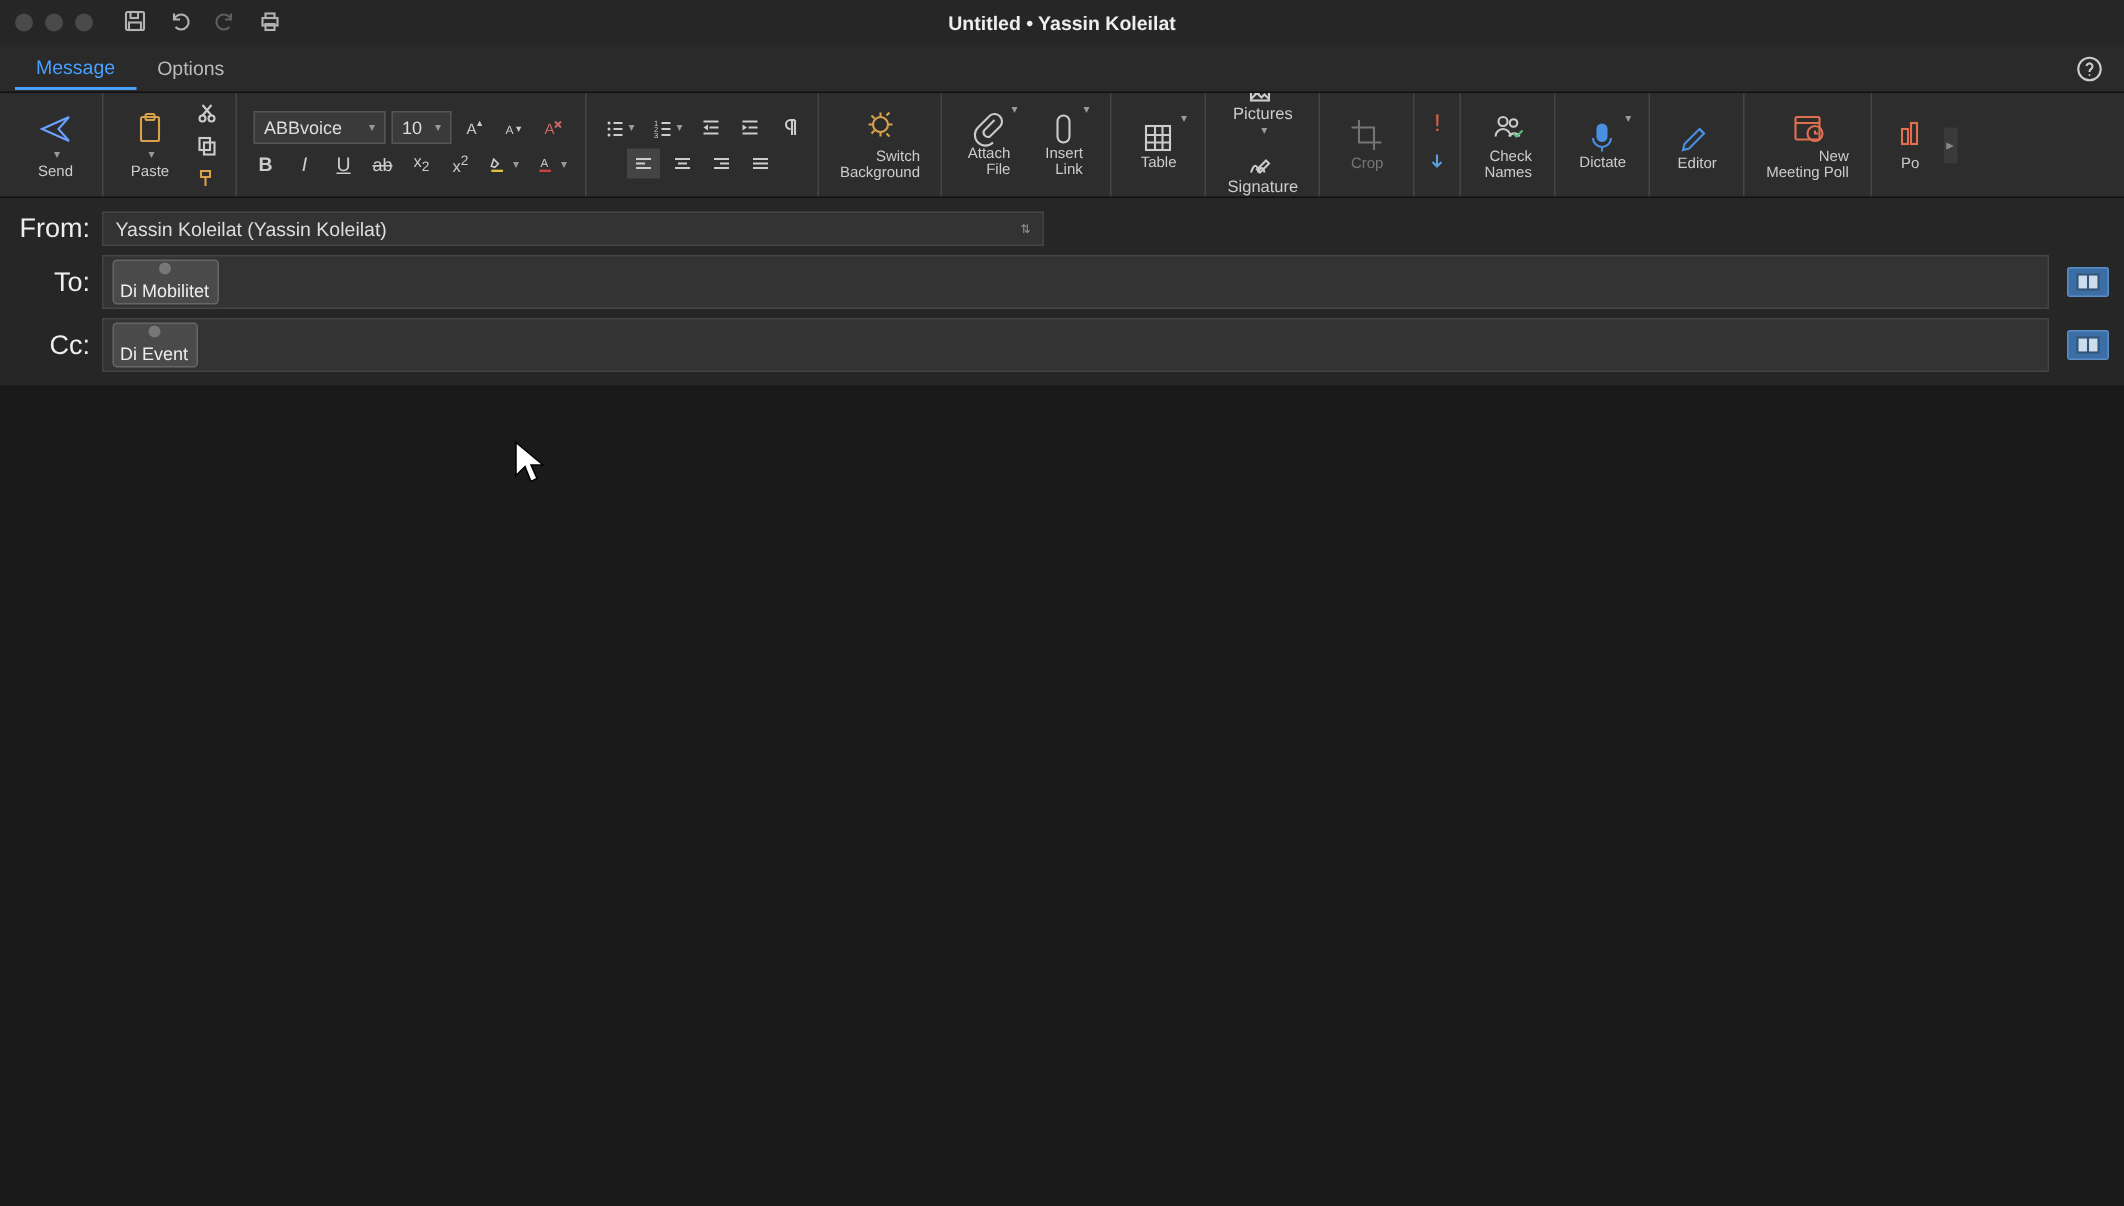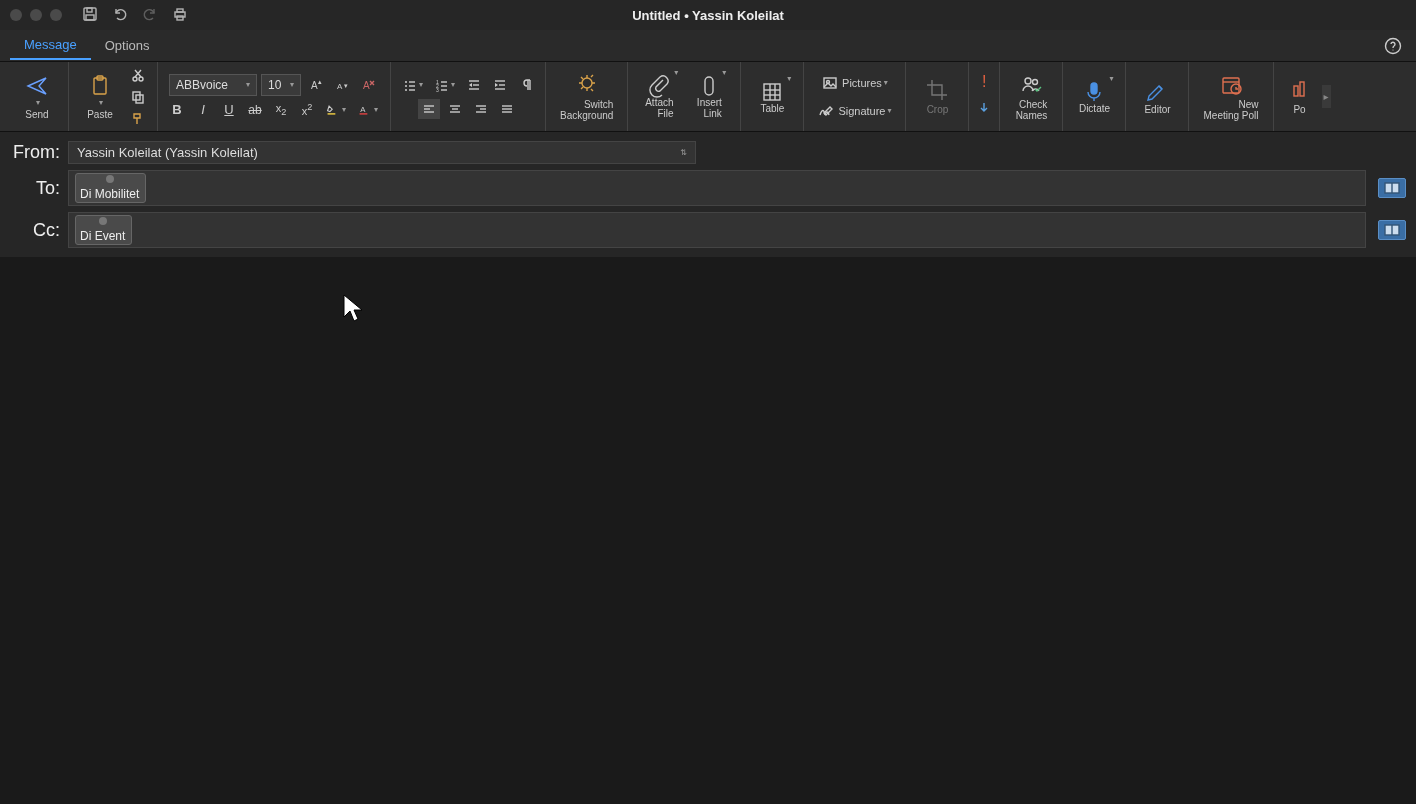--- a/index.html
+++ b/index.html
@@ -24,21 +24,21 @@
   .bigbtn .lbl { font-size: 10px; color: #ccc; margin-top: 2px; text-align: right; line-height: 11px; }
   .bigbtn svg { width: 24px; height: 24px; }
   .smallcol { display: flex; flex-direction: column; gap: 2px; justify-content: center; }
   .smallbtn { width: 22px; height: 20px; display: flex; align-items: center; justify-content: center; cursor: pointer; }
   .smallbtn svg { width: 14px; height: 14px; }
   .fontname { background: #3a3a3a; border: 1px solid #555; padding: 3px 6px; width: 88px; font-size: 12px; color: #ddd; display:flex; align-items:center; justify-content:space-between;}
   .fontsize { background: #3a3a3a; border: 1px solid #555; padding: 3px 6px; width: 40px; font-size: 12px; color: #ddd; display:flex; align-items:center; justify-content:space-between;}
   .fmt-row { display: flex; gap: 4px; align-items: center; }
   .fmt-col { display: flex; flex-direction: column; gap: 4px; align-items: center; }
   .chev { font-size: 8px; color: #999; margin-left: 2px; }
-  .dropbtn { display: flex; align-items: center; padding: 2px 6px; cursor: pointer; font-size: 11px; color: #ccc; }
+  .dropbtn { display: flex; align-items: center; padding: 2px 6px; cursor: pointer; font-size: 11px; color: #ccc; flex-direction: column; }
   .dropbtn svg { width: 16px; height: 16px; margin-right: 4px; }
   
   .fields { background: #262626; padding: 6px 0; }
   .field-row { display: flex; align-items: center; padding: 3px 10px; gap: 8px; }
   .field-label { width: 50px; text-align: right; color: #eee; font-size: 18px; font-weight: 500; }
   .field-input { flex: 1; background: #333; border: 1px solid #444; padding: 2px 6px; min-height: 20px; display:flex; align-items:center; gap:4px; color:#ddd; font-size:12px;}
   .from-select { flex: 0 0 628px; background: #333; border: 1px solid #444; padding: 3px 8px; display:flex; align-items:center; justify-content:space-between; color:#ddd; font-size:13px;gap:42px;}
   .contact-chip { background: #4a4a4a; border: 1px solid #666; border-radius: 3px; padding: 1px 6px 1px 4px; display:inline-flex; align-items:center; gap:4px; font-size:12px; color:#eee;flex-direction:column;}
   .contact-chip .dot { width:8px; height:8px; border-radius:50%; background:#777; display:inline-block;}
   .book-btn { width: 28px; height: 20px; background: #3a6ea5; border: 1px solid #5a8ec5; display:flex; align-items:center; justify-content:center; margin-left:4px; cursor:pointer; border-radius:2px;}

